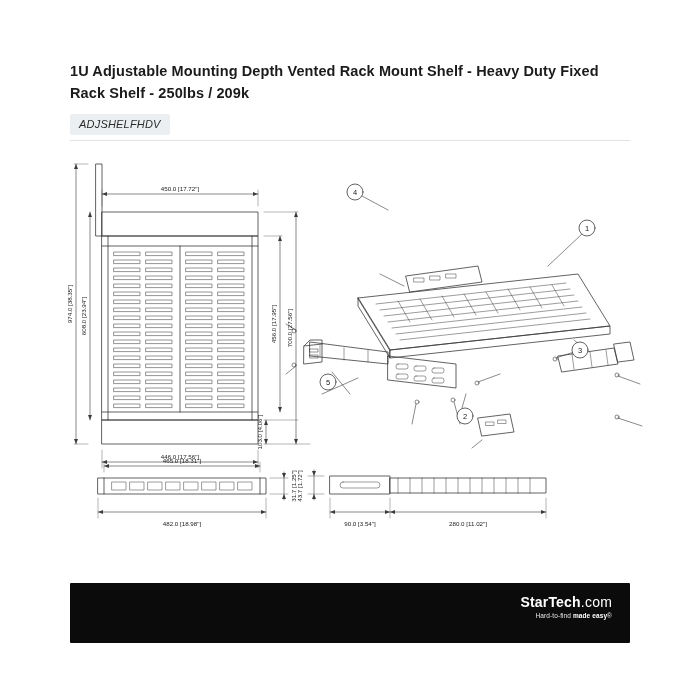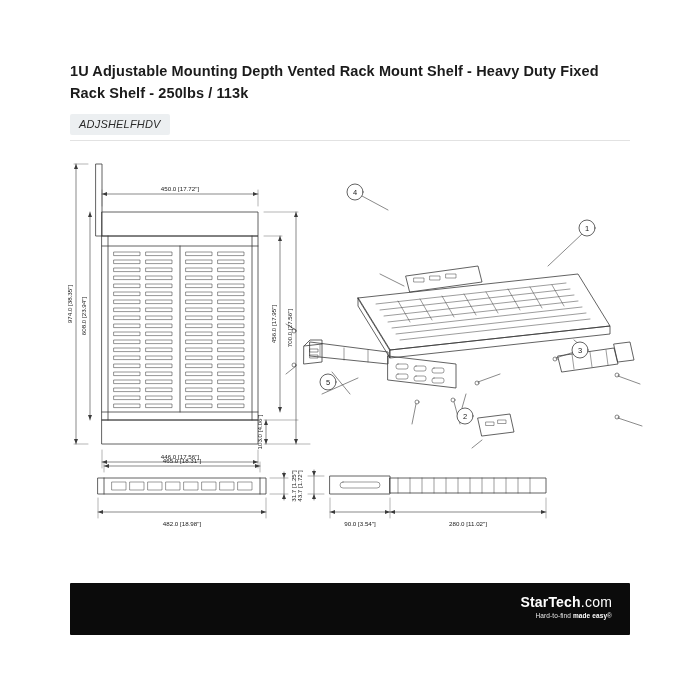--- a/index.html
+++ b/index.html
@@ -66,21 +66,21 @@
   }
   .drawing svg {
     display: block;
   }
   
   .footer {
     position: absolute;
     left: 70px;
     top: 583px;
     width: 560px;
-    height: 52px;
+    height: 60px;
     background: #0b0b0b;
     border-radius: 1px;
   }
   .brand {
     position: absolute;
     right: 18px;
     top: 11px;
     text-align: right;
     color: #ffffff;
   }
@@ -101,21 +101,21 @@
     white-space: nowrap;
   }
   .brand-tag b { color: #ffffff; }
 </style>
 </head>
 <body>
 
 <div class="page">
 
   <div class="header">
-    <div class="title">1U Adjustable Mounting Depth Vented Rack Mount Shelf - Heavy Duty Fixed Rack Shelf - 250lbs / 113k</div>
+    <div class="title">1U Adjustable Mounting Depth Vented Rack Mount Shelf - Heavy Duty Fixed Rack Shelf - 250lbs / 209k</div>
     <div class="sku-row">
       <span class="sku">ADJSHELFHDV</span>
     </div>
   </div>
 
   <div class="hr"></div>
 
   <div class="drawing">
     <svg width="590" height="400" viewBox="0 0 590 400" xmlns="http://www.w3.org/2000/svg">
       <g fill="none" stroke="#3b3b3b" stroke-width="0.8" stroke-linecap="round" stroke-linejoin="round">

